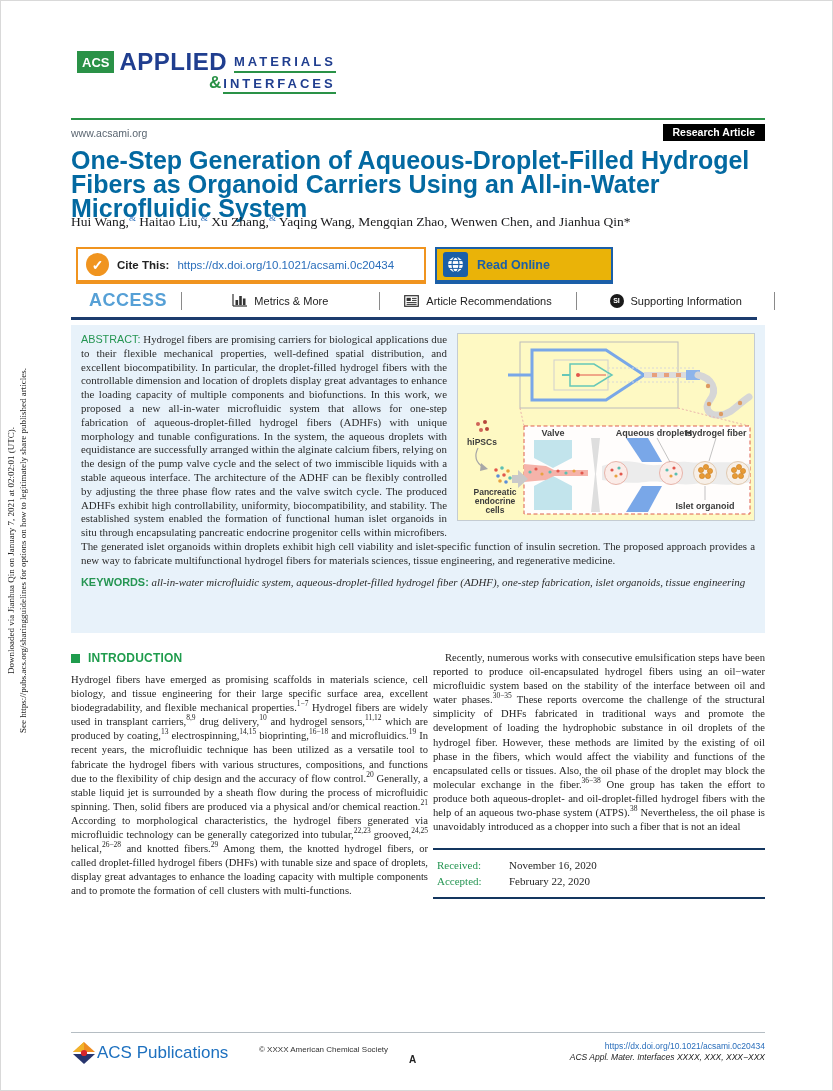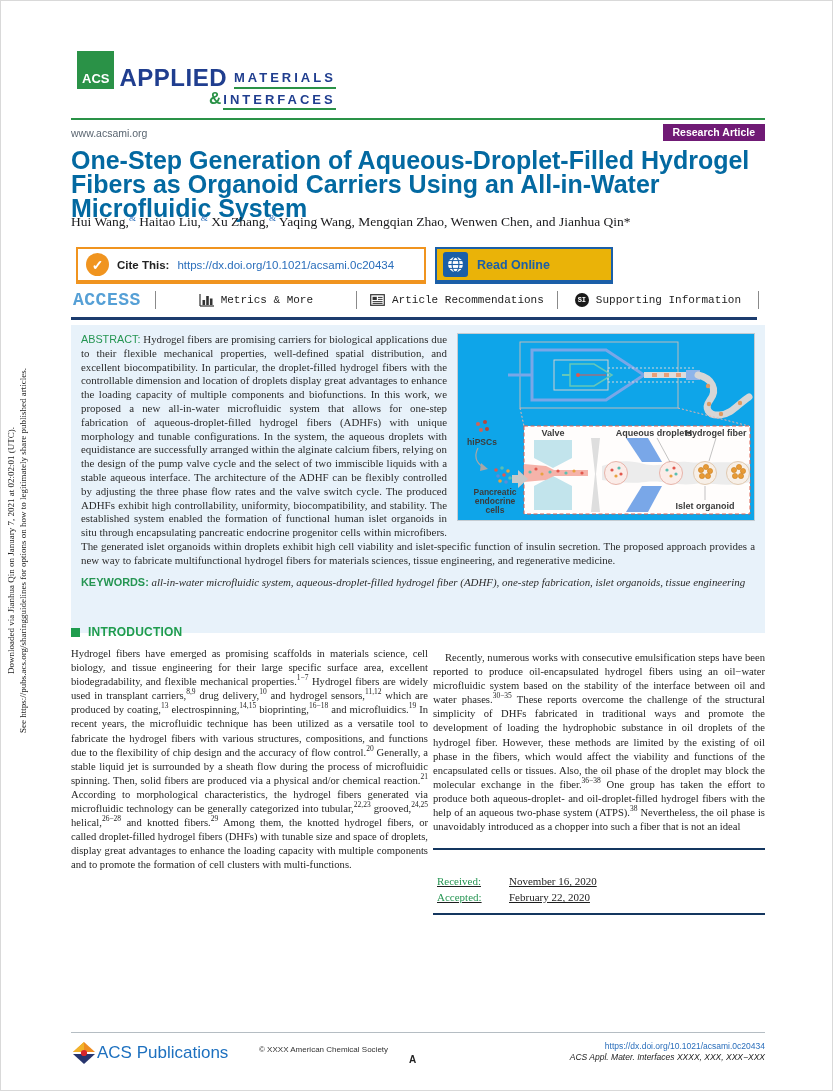--- a/index.html
+++ b/index.html
@@ -8,34 +8,34 @@
           font-family:"Liberation Serif", serif; color:#1e1e1e; }
 
   
   .side-note { position:absolute; top:538px; left:-258px; width:548px;
                transform:rotate(-90deg); font-size:9px; line-height:11.5px;
                color:#222; text-align:center; }
 
   
   .masthead { position:absolute; top:50px; left:76px; font-family:"Liberation Sans", sans-serif; }
   .mh-row1 { display:flex; align-items:flex-end; }
-  .acs-box { background:#2a9247; color:#fff; font-weight:bold; font-size:13px; padding:20px 5px 3px; margin-right:5px; }
+  .acs-box { background:#2a9247; color:#fff; font-weight:bold; font-size:13px; padding:4px 5px 3px; margin-right:5px; }
   .mh-applied { color:#203e8f; font-weight:bold; font-size:24px; line-height:22px; letter-spacing:.5px; }
   .mh-materials { color:#203e8f; font-weight:bold; font-size:13px; letter-spacing:3px; margin-left:7px;
                   border-bottom:2px solid #2a9247; padding-bottom:2px; }
   .mh-row2 { display:flex; align-items:baseline; margin-left:132px; margin-top:0px; }
   .mh-amp { color:#2a9247; font-size:17px; font-weight:bold; margin-right:2px; }
   .mh-interfaces { color:#203e8f; font-weight:bold; font-size:13px; letter-spacing:3px;
                    border-bottom:2px solid #2a9247; padding-bottom:1px; }
 
   .rule-green { position:absolute; top:117px; left:70px; width:694px; height:2px; background:#2a9247; }
   .site-row { position:absolute; top:123px; left:70px; width:694px; display:flex;
               justify-content:space-between; align-items:center; font-family:"Liberation Sans", sans-serif; }
   .site-url { font-size:10.5px; color:#5a6570; }
-  .badge { background:#701a75; color:#fff; font-size:10.5px; font-weight:bold; padding:2px 10px 3px; }
+  .badge { background:#000000; color:#fff; font-size:10.5px; font-weight:bold; padding:2px 10px 3px; }
 
   .title { position:absolute; top:147px; left:70px; width:700px; font-family:"Liberation Sans", sans-serif;
            font-weight:bold; font-size:25px; line-height:24px; color:#0369a1; }
   .authors { position:absolute; top:213px; left:70px; width:700px; font-size:13.5px; color:#1b1b1d; }
   .authors sup { color:#2a6ebb; font-size:9px; }
 
   
   .cite-row { position:absolute; top:246px; left:75px; display:flex; font-family:"Liberation Sans", sans-serif; }
   .cite-box { width:350px; height:37px; border:2px solid #f0941f; border-bottom-width:4px;
               display:flex; align-items:center; gap:8px; padding:0 8px; box-sizing:border-box; background:#fff; }
@@ -43,51 +43,51 @@
                 display:flex; align-items:center; justify-content:center; font-weight:bold; font-size:14px; flex:none; }
   .cite-label { font-weight:bold; font-size:11.5px; color:#222; white-space:nowrap; }
   .cite-doi { font-size:11.5px; color:#2a6ebb; white-space:nowrap; }
   .read-box { margin-left:9px; width:178px; height:37px; border:2px solid #1b5fa8; border-bottom-width:4px;
               display:flex; align-items:center; gap:9px; padding:0 6px; box-sizing:border-box; background:#eab308; }
   .globe { width:25px; height:25px; background:#1b5fa8; border-radius:3px; display:flex;
            align-items:center; justify-content:center; flex:none; }
   .read-label { color:#1b5fa8; font-weight:bold; font-size:12.5px; }
 
   
-  .access-row { position:absolute; top:289px; left:72px; width:692px; display:flex; align-items:center;
-                font-family:Liberation Mono, monospace; color:#222; }
+  .access-row { position:absolute; top:289px; left:88px; width:692px; display:flex; align-items:center;
+                font-family:Liberation Sans, sans-serif; color:#222; }
   .access-word { color:#56a0d6; font-weight:bold; font-size:18px; letter-spacing:.5px; }
   .vdiv { width:1px; height:18px; background:#8a8a8a; margin:0 6px; flex:none; }
   .vdiv.first { margin-left:14px; }
   .access-item { flex:1; display:flex; align-items:center; justify-content:center; gap:7px; font-size:11px; }
   .icon-si { width:14px; height:14px; border-radius:50%; background:#1a1a1a; color:#fff;
              font-size:7px; font-weight:bold; display:flex; align-items:center; justify-content:center; }
   .rule-navy { position:absolute; top:316px; left:70px; width:686px; height:3px; background:#1c3c6e; }
 
   
   .abstract-box { position:absolute; top:324px; left:70px; width:694px; min-height:308px;
                   background:#e8f2fa; padding:8px 10px; box-sizing:border-box; }
-  .figure { float:right; width:298px; height:188px; background:#0ea5e9; border:1px solid #c4ccd2;
+  .figure { float:right; width:298px; height:188px; background:#fef9c3; border:1px solid #c4ccd2;
             margin:0 0 6px 10px; box-sizing:border-box; }
   .abstract-text { font-size:10.9px; line-height:13.8px; text-align:justify; color:#2b2b2b; margin:0; }
   .abstract-label { color:#259552; font-weight:normal; font-family:"Liberation Sans", sans-serif; font-size:10.8px; }
   .keywords { margin:8px 0 0; font-size:10.9px; line-height:13.5px; font-style:italic; color:#2b2b2b; }
   .kw-label { font-style:normal; color:#259552; font-weight:bold; font-family:"Liberation Sans", sans-serif; }
 
   
-  .col-left  { position:absolute; top:624px; left:70px;  width:357px; }
+  .col-left  { position:absolute; top:650px; left:70px;  width:357px; }
   .col-right { position:absolute; top:650px; left:432px; width:332px; }
   .section-head { font-family:"Liberation Sans", sans-serif; color:#1f9c4d; font-weight:bold; font-size:12px;
                   display:flex; align-items:center; gap:8px; margin:0 0 8px; letter-spacing:.2px; }
   .section-square { width:9px; height:9px; background:#1f9c4d; flex:none; }
   .body-text { font-size:10.6px; line-height:14.1px; text-align:justify; color:#1e1e1e; margin:0; }
   .body-text.indent { text-indent:12px; }
   sup { line-height:0; font-size:7.5px; }
 
-  .dates { margin-top:14px; border-top:2px solid #14365f; border-bottom:2px solid #14365f; padding:23px 4px 8px;text-decoration:underline; }
+  .dates { margin-top:14px; border-top:2px solid #14365f; border-bottom:2px solid #14365f; padding:7px 4px 8px; }
   .date-row { display:flex; font-size:11px; line-height:16px; }
   .date-label { width:72px; color:#259552; }
   .date-value { color:#1e1e1e; }
 
   
   .footer-rule { position:absolute; top:1031px; left:70px; width:694px; height:1px; background:#b5bdc3; }
   .footer { position:absolute; top:1040px; left:70px; width:694px; height:42px; }
   .brand { position:absolute; left:0; top:0; display:flex; align-items:center; }
   .brand-name { font-family:"Liberation Sans", sans-serif; font-size:17px; color:#1d70bf; }
   .copyright { position:absolute; left:188px; top:4px; font-family:Liberation Sans, sans-serif;

